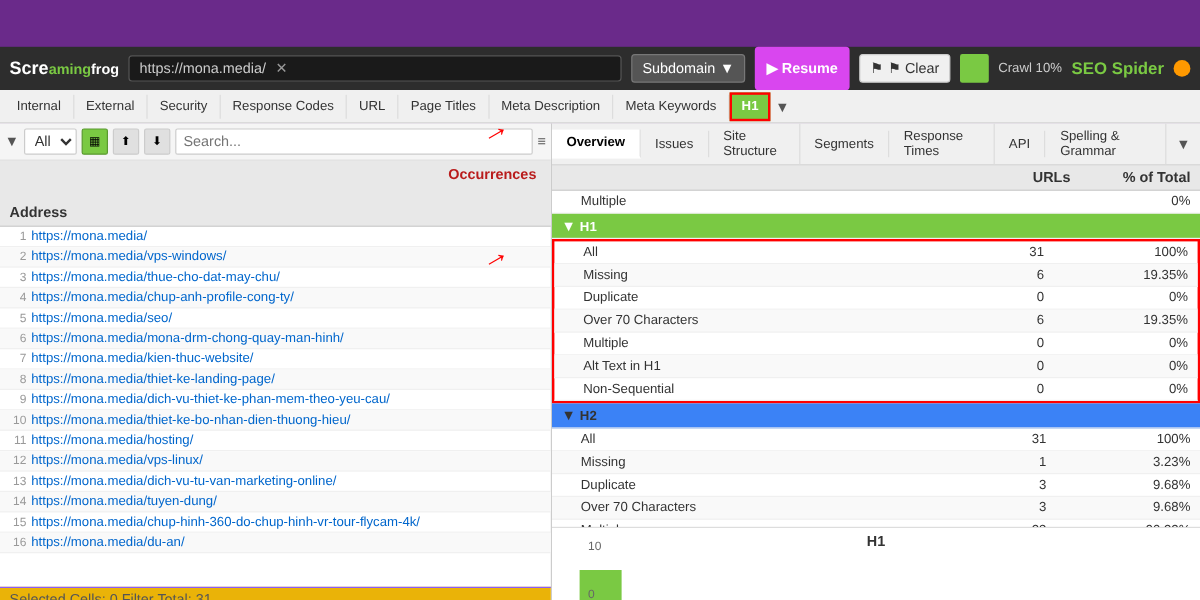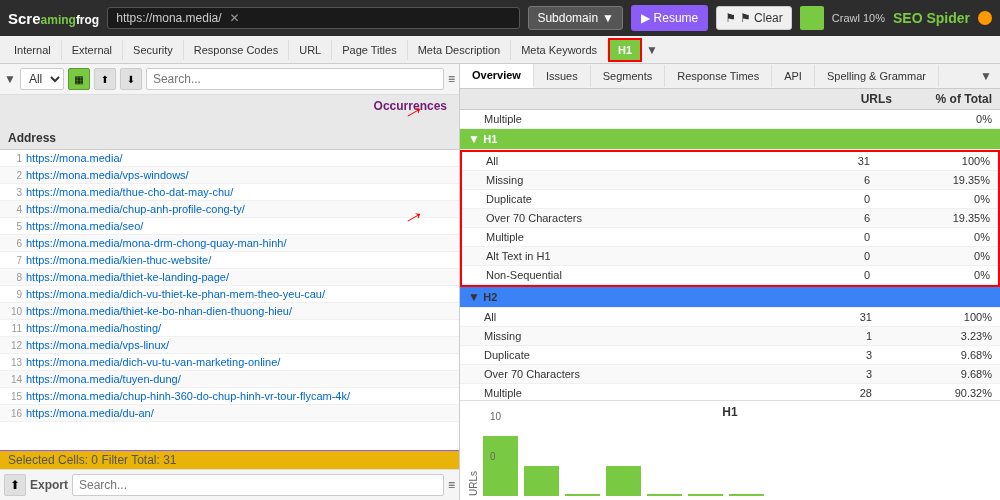--- a/index.html
+++ b/index.html
@@ -1,34 +1,34 @@
 <!DOCTYPE html>
 <html><head>
   <meta charset="utf-8">
   <style>
     * { box-sizing: border-box; margin: 0; padding: 0; font-family: Arial, sans-serif; font-size: 12px; }
     body { width: 1000px; height: 500px; overflow: hidden; background: #6a2a8a; }
 
     
     .top-bar {
-      display: flex; align-items: center; background: #2d2d2d; height: 36px; padding: 0 8px; gap: 8px;
+      display: flex; align-items: center; background: #2d2d2d; height: 36px; padding: 0 8px; gap: 8px; margin-top: 39px;
     }
     .logo { display: flex; align-items: center; gap: 2px; }
     .url-bar {
       flex: 1; background: #1a1a1a; border: 1px solid #555; border-radius: 3px;
       color: #ccc; padding: 2px 8px; height: 22px; display: flex; align-items: center;
     }
     .url-close { color: #999; margin-left: 8px; cursor: pointer; }
     .subdomain-btn {
       display: flex; align-items: center; gap: 4px; background: #555; border: 1px solid #777;
       color: #fff; padding: 2px 8px; border-radius: 3px; cursor: pointer; height: 24px;
     }
     .resume-btn {
-      display: flex; align-items: center; gap: 4px; background: #8b5cf6; border: none;
-      color: #fff; padding: 2px 10px; border-radius: 3px; cursor: pointer; height: 26px; font-weight: normal;
+      display: flex; align-items: center; gap: 4px; background: #d946ef; border: none;
+      color: #fff; padding: 2px 10px; border-radius: 3px; cursor: pointer; height: 36px; font-weight: bold;
     }
     .clear-btn {
       display: flex; align-items: center; gap: 4px; background: #f0f0f0; border: 1px solid #ccc;
       color: #333; padding: 2px 8px; border-radius: 3px; cursor: pointer; height: 24px;
     }
     .green-sq { width: 24px; height: 24px; background: #7ac943; border-radius: 2px; }
     .crawl-pct { color: #ccc; font-size: 11px; }
     .seo-spider { color: #7ac943; font-size: 14px; font-weight: bold; margin-left: auto; }
     .orange-dot { width: 14px; height: 14px; background: #f90; border-radius: 50%; display: inline-block; }
 
@@ -49,21 +49,21 @@
 
     
     .left-panel { width: 460px; display: flex; flex-direction: column; background: #fff; border-right: 1px solid #ccc; }
     .filter-bar { display: flex; align-items: center; gap: 4px; padding: 4px; background: #f5f5f5; border-bottom: 1px solid #ddd; }
     .filter-select { border: 1px solid #ccc; background: #fff; padding: 2px 4px; height: 22px; color: #333; border-radius: 2px; }
     .icon-btn { width: 22px; height: 22px; background: #e0e0e0; border: 1px solid #ccc; border-radius: 2px; cursor: pointer; display: flex; align-items: center; justify-content: center; }
     .icon-btn-green { background: #7ac943; border-color: #5a9a30; }
     .search-input { flex: 1; border: 1px solid #ccc; padding: 2px 6px; height: 22px; border-radius: 2px; }
     .col-headers { display: flex; background: #e8e8e8; border-bottom: 1px solid #ccc; padding: 2px 4px; }
     .col-addr { flex: 1; color: #333; font-weight: bold; padding: 2px 4px; margin-top: 32px; }
-    .col-occ { color: #701a75; font-weight: bold; padding: 2px 8px; text-align: right; }
+    .col-occ { color: #b91c1c; font-weight: bold; padding: 2px 8px; text-align: right; }
     .url-list { flex: 1; overflow-y: auto; }
     .url-row { display: flex; padding: 2px 4px; border-bottom: 1px solid #f0f0f0; align-items: center; }
     .url-row:nth-child(even) { background: #f9f9f9; }
     .url-num { color: #999; width: 18px; text-align: right; margin-right: 4px; font-size: 10px; }
     .url-link { color: #0066cc; text-decoration: none; font-size: 11px; flex: 1; }
     .status-bar-left { background: #eab308; border-top: 1px solid #8b5cf6; padding: 2px 8px; color: #555; font-size: 10px; text-align: left; }
     .bottom-bar-left { display: flex; align-items: center; gap: 4px; padding: 4px; background: #f5f5f5; border-top: 1px solid #ddd; }
 
     
     .right-panel { flex: 1; display: flex; flex-direction: column; background: #fff; }
@@ -237,20 +237,21 @@
       <input class="search-input" type="text" placeholder="Search..." style="flex: 1 1 0%;">
       <span style="color:#555;">≡</span>
     </div>
   </div>
 
   <div class="right-panel">
 
     <div class="tab-bar">
       <div class="tab active">Overview</div>
       <div class="tab">Issues</div>
+      <div class="tab">Site Structure</div>
       <div class="tab">Segments</div>
       <div class="tab">Response Times</div>
       <div class="tab">API</div>
       <div class="tab">Spelling &amp; Grammar</div>
       <div class="tab-arrow">▼</div>
     </div>
 
     <div class="dt-header">
       <div class="dt-col1"></div>
       <div class="dt-col2">URLs</div>

